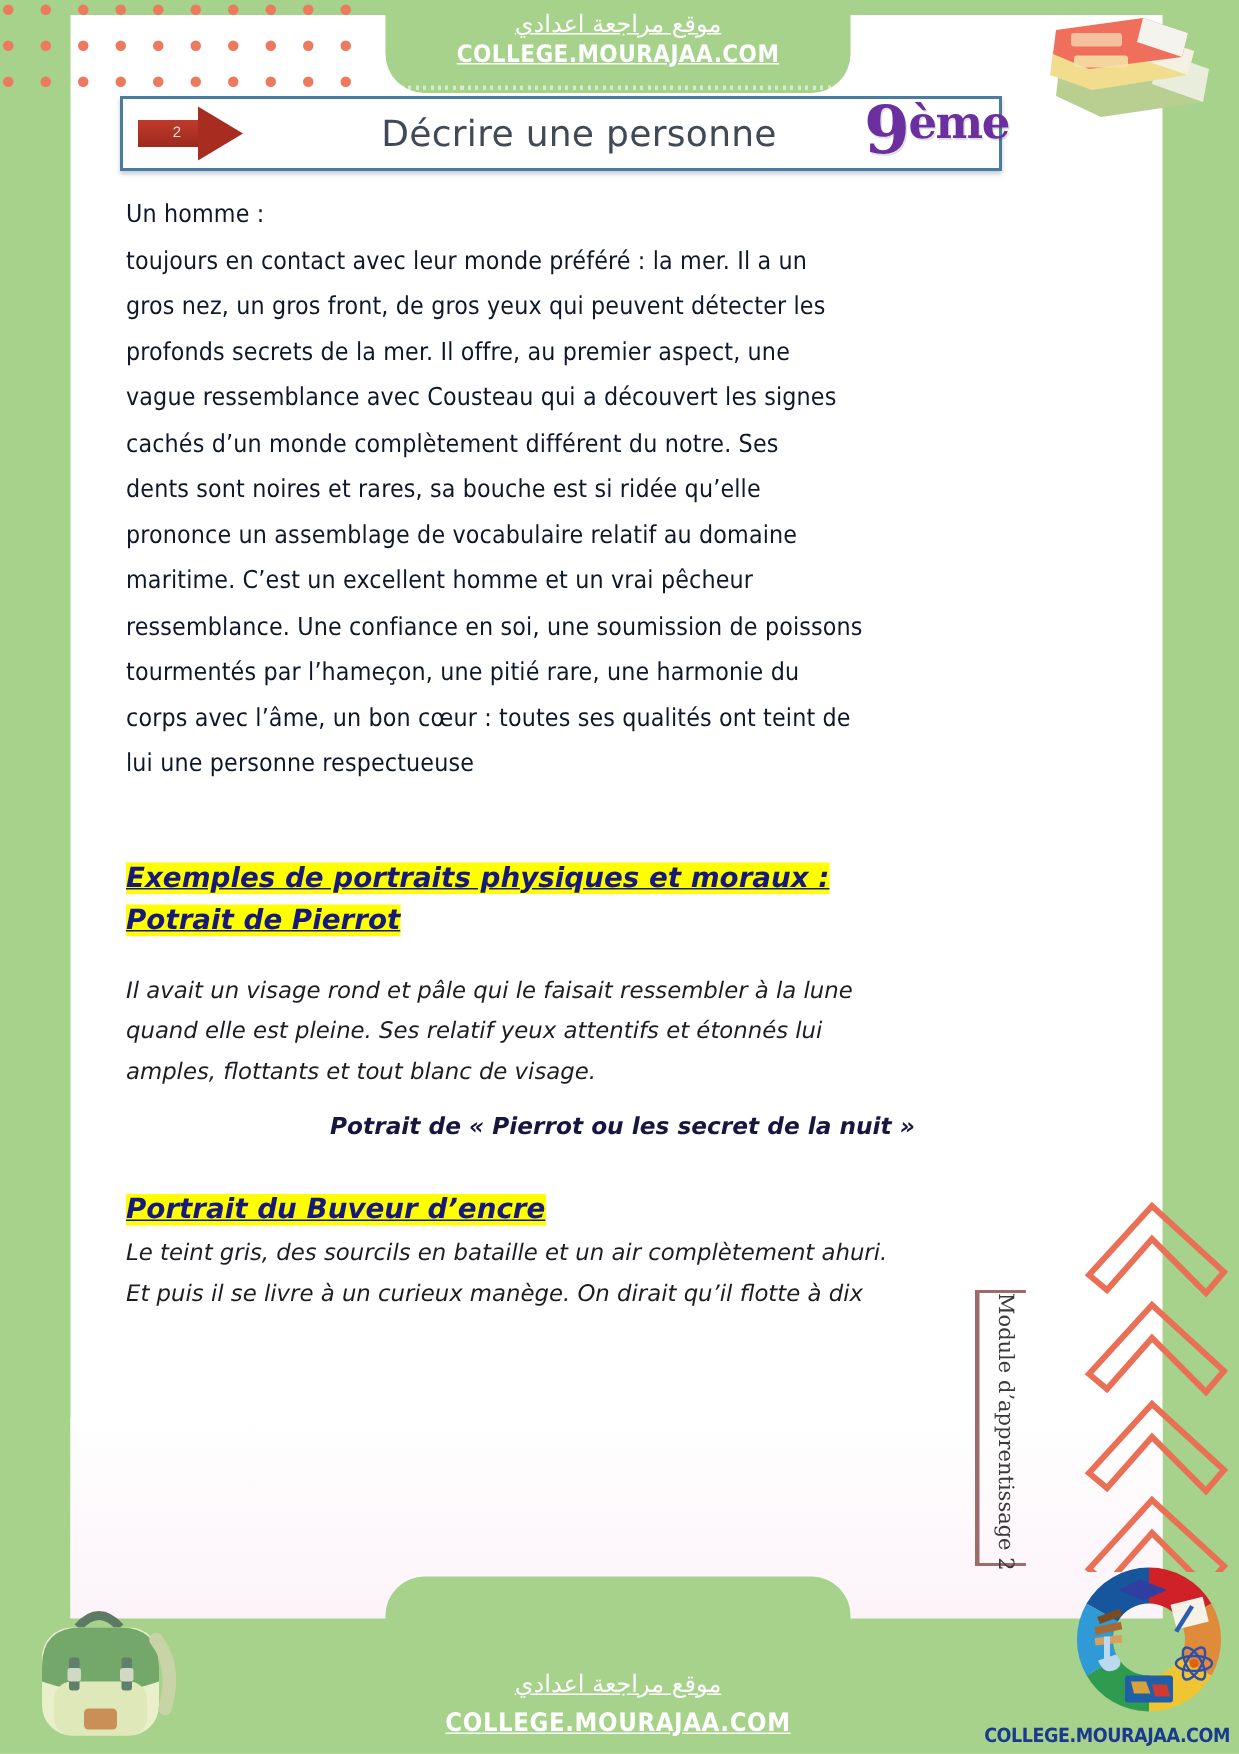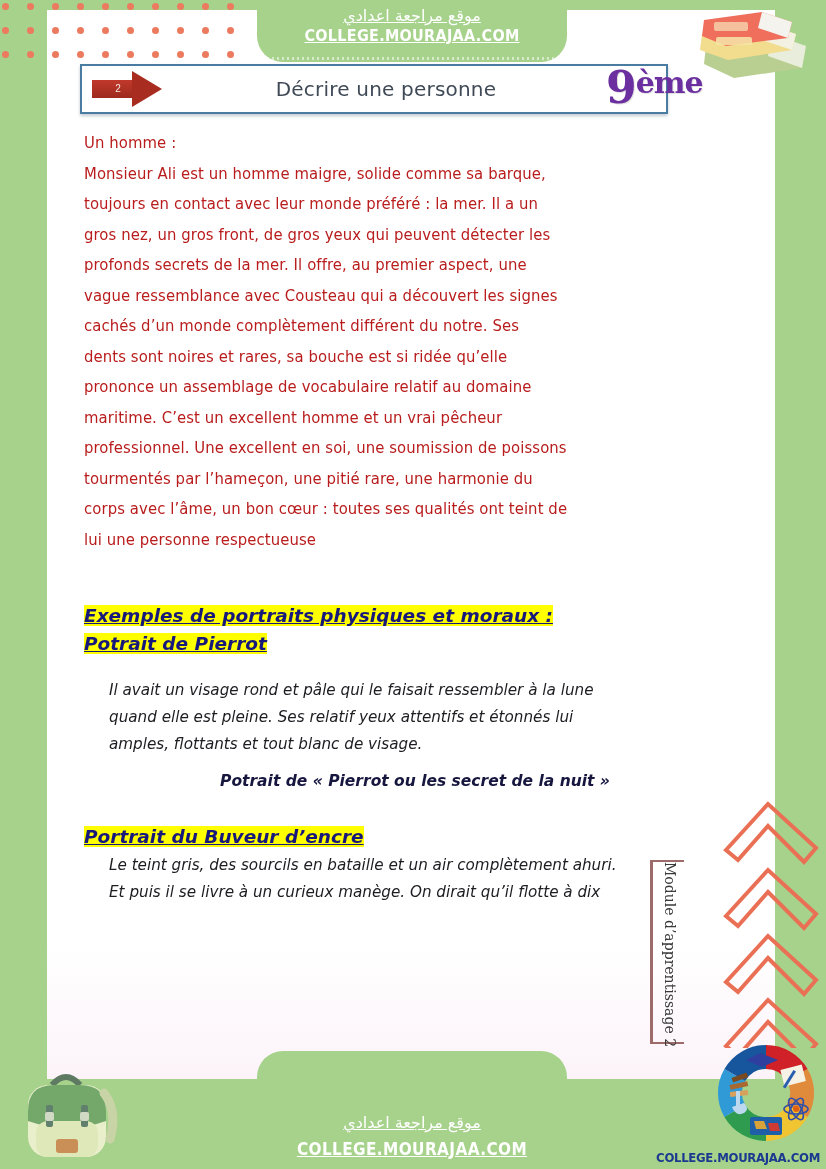--- a/index.html
+++ b/index.html
@@ -133,31 +133,31 @@
     line-height: 18px;
     text-align: center;
     color: #f6e7df;
     font-size: 10px;
     font-family: "Liberation Sans", sans-serif;
     z-index: 2;
   }
   .title-text {
     flex: 1;
     text-align: center;
-    font-size: 20px;
+    font-size: 24px;
     color: #404a57;
     font-family: "DejaVu Sans", sans-serif;
     padding-right: 58px;
     letter-spacing: .2px;
   }
 
   
   .badge-9 {
     position: absolute;
-    left: 606px; top: 66px;
+    left: 576px; top: 66px;
     z-index: 10;
     font-family: "DejaVu Serif", serif;
     font-weight: bold;
     color: #6b2fa0;
     font-size: 44px;
     line-height: 1;
     letter-spacing: -1px;
     text-shadow: 1px 1px 0 rgba(0,0,0,.12);
   }
   .badge-9 .sup {
@@ -170,21 +170,21 @@
     position: absolute;
     left: 84px; top: 128px;
     width: 582px;
     z-index: 5;
   }
 
   .hand {
     font-family: "DejaVu Sans Condensed", "DejaVu Sans", sans-serif;
     font-size: 16.5px;
     line-height: 30.5px;
-    color: #b91c1c;
+    color: #0f172a;
     letter-spacing: .1px;
   }
   .hand-lead { white-space: nowrap; }
 
   .gap-a { height: 48px; }
   .gap-b { height: 18px; }
   .gap-c { height: 34px; }
 
   
   .hl-head {
@@ -203,21 +203,20 @@
   .hl-line { margin-bottom: 2px; }
 
   .extrait-block {
     font-family: "DejaVu Sans", sans-serif;
     font-style: italic;
     font-size: 15.2px;
     line-height: 27px;
     color: #1c1c21;
     text-align: justify;
     text-justify: inter-word;
-    margin-left: 25px;
   }
 
   .source-line {
     margin-top: 14px;
     text-align: center;
     font-family: "DejaVu Sans", sans-serif;
     font-weight: bold;
     font-style: italic;
     font-size: 15.5px;
     color: #16163f;
@@ -406,30 +405,29 @@
     <div class="title-text">Décrire une personne</div>
   </div>
 
   <div class="badge-9"><span>9</span><span class="sup">ème</span></div>
 
   <div class="doc">
 
     <div class="hand">Un homme :</div>
 
     <div class="hand" id="main-para">
-        <div class="hand-lead">Monsieur Ali est un homme maigre, solide comme sa barque,</div>
         <div class="hand-lead">toujours en contact avec leur monde préféré : la mer. Il a un</div>
         <div class="hand-lead">gros nez, un gros front, de gros yeux qui peuvent détecter les</div>
         <div class="hand-lead">profonds secrets de la mer. Il offre, au premier aspect, une</div>
         <div class="hand-lead">vague ressemblance avec Cousteau qui a découvert les signes</div>
         <div class="hand-lead">cachés d’un monde complètement différent du notre. Ses</div>
         <div class="hand-lead">dents sont noires et rares, sa bouche est si ridée qu’elle</div>
         <div class="hand-lead">prononce un assemblage de vocabulaire relatif au domaine</div>
         <div class="hand-lead">maritime. C’est un excellent homme et un vrai pêcheur</div>
-        <div class="hand-lead">professionnel. Une excellent en soi, une soumission de poissons</div>
+        <div class="hand-lead">ressemblance. Une confiance en soi, une soumission de poissons</div>
         <div class="hand-lead">tourmentés par l’hameçon, une pitié rare, une harmonie du</div>
         <div class="hand-lead">corps avec l’âme, un bon cœur : toutes ses qualités ont teint de</div>
         <div class="hand-lead">lui une personne respectueuse</div>
       </div>
 
     <div class="gap-a"></div>
 
     <div class="hl-line">
       <span class="hl-head">Exemples de portraits physiques et moraux :</span>
     </div>

